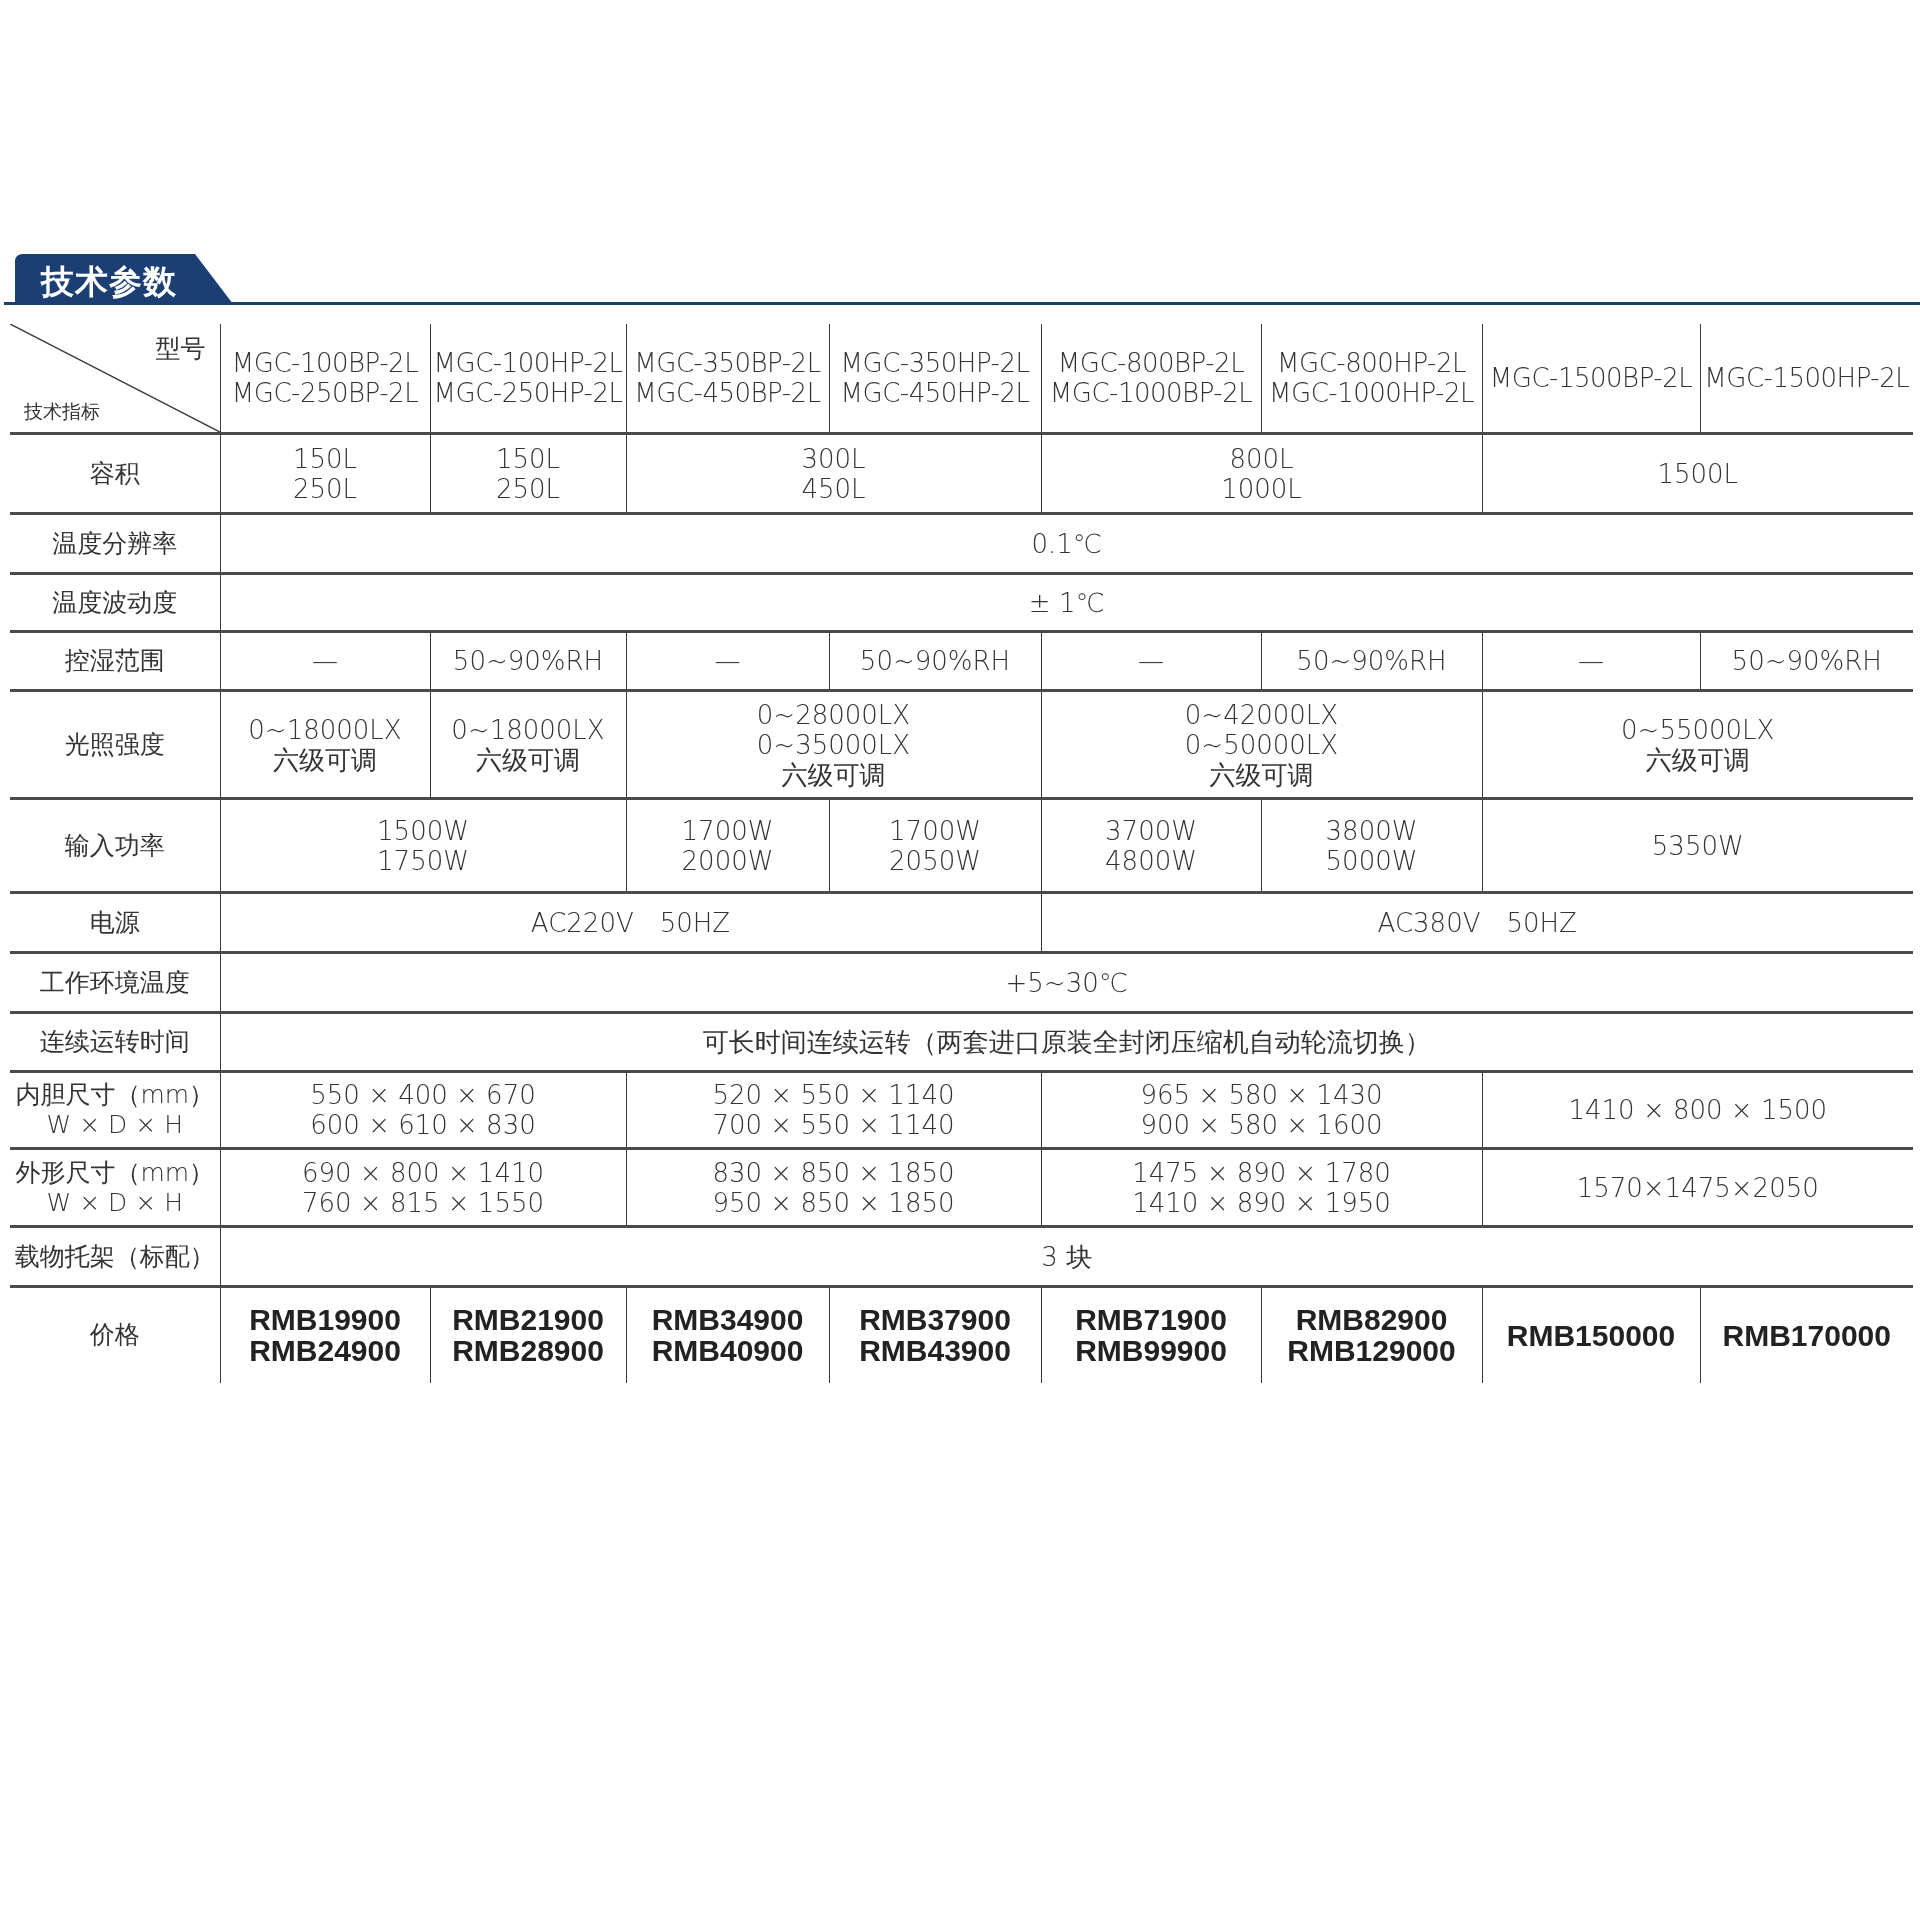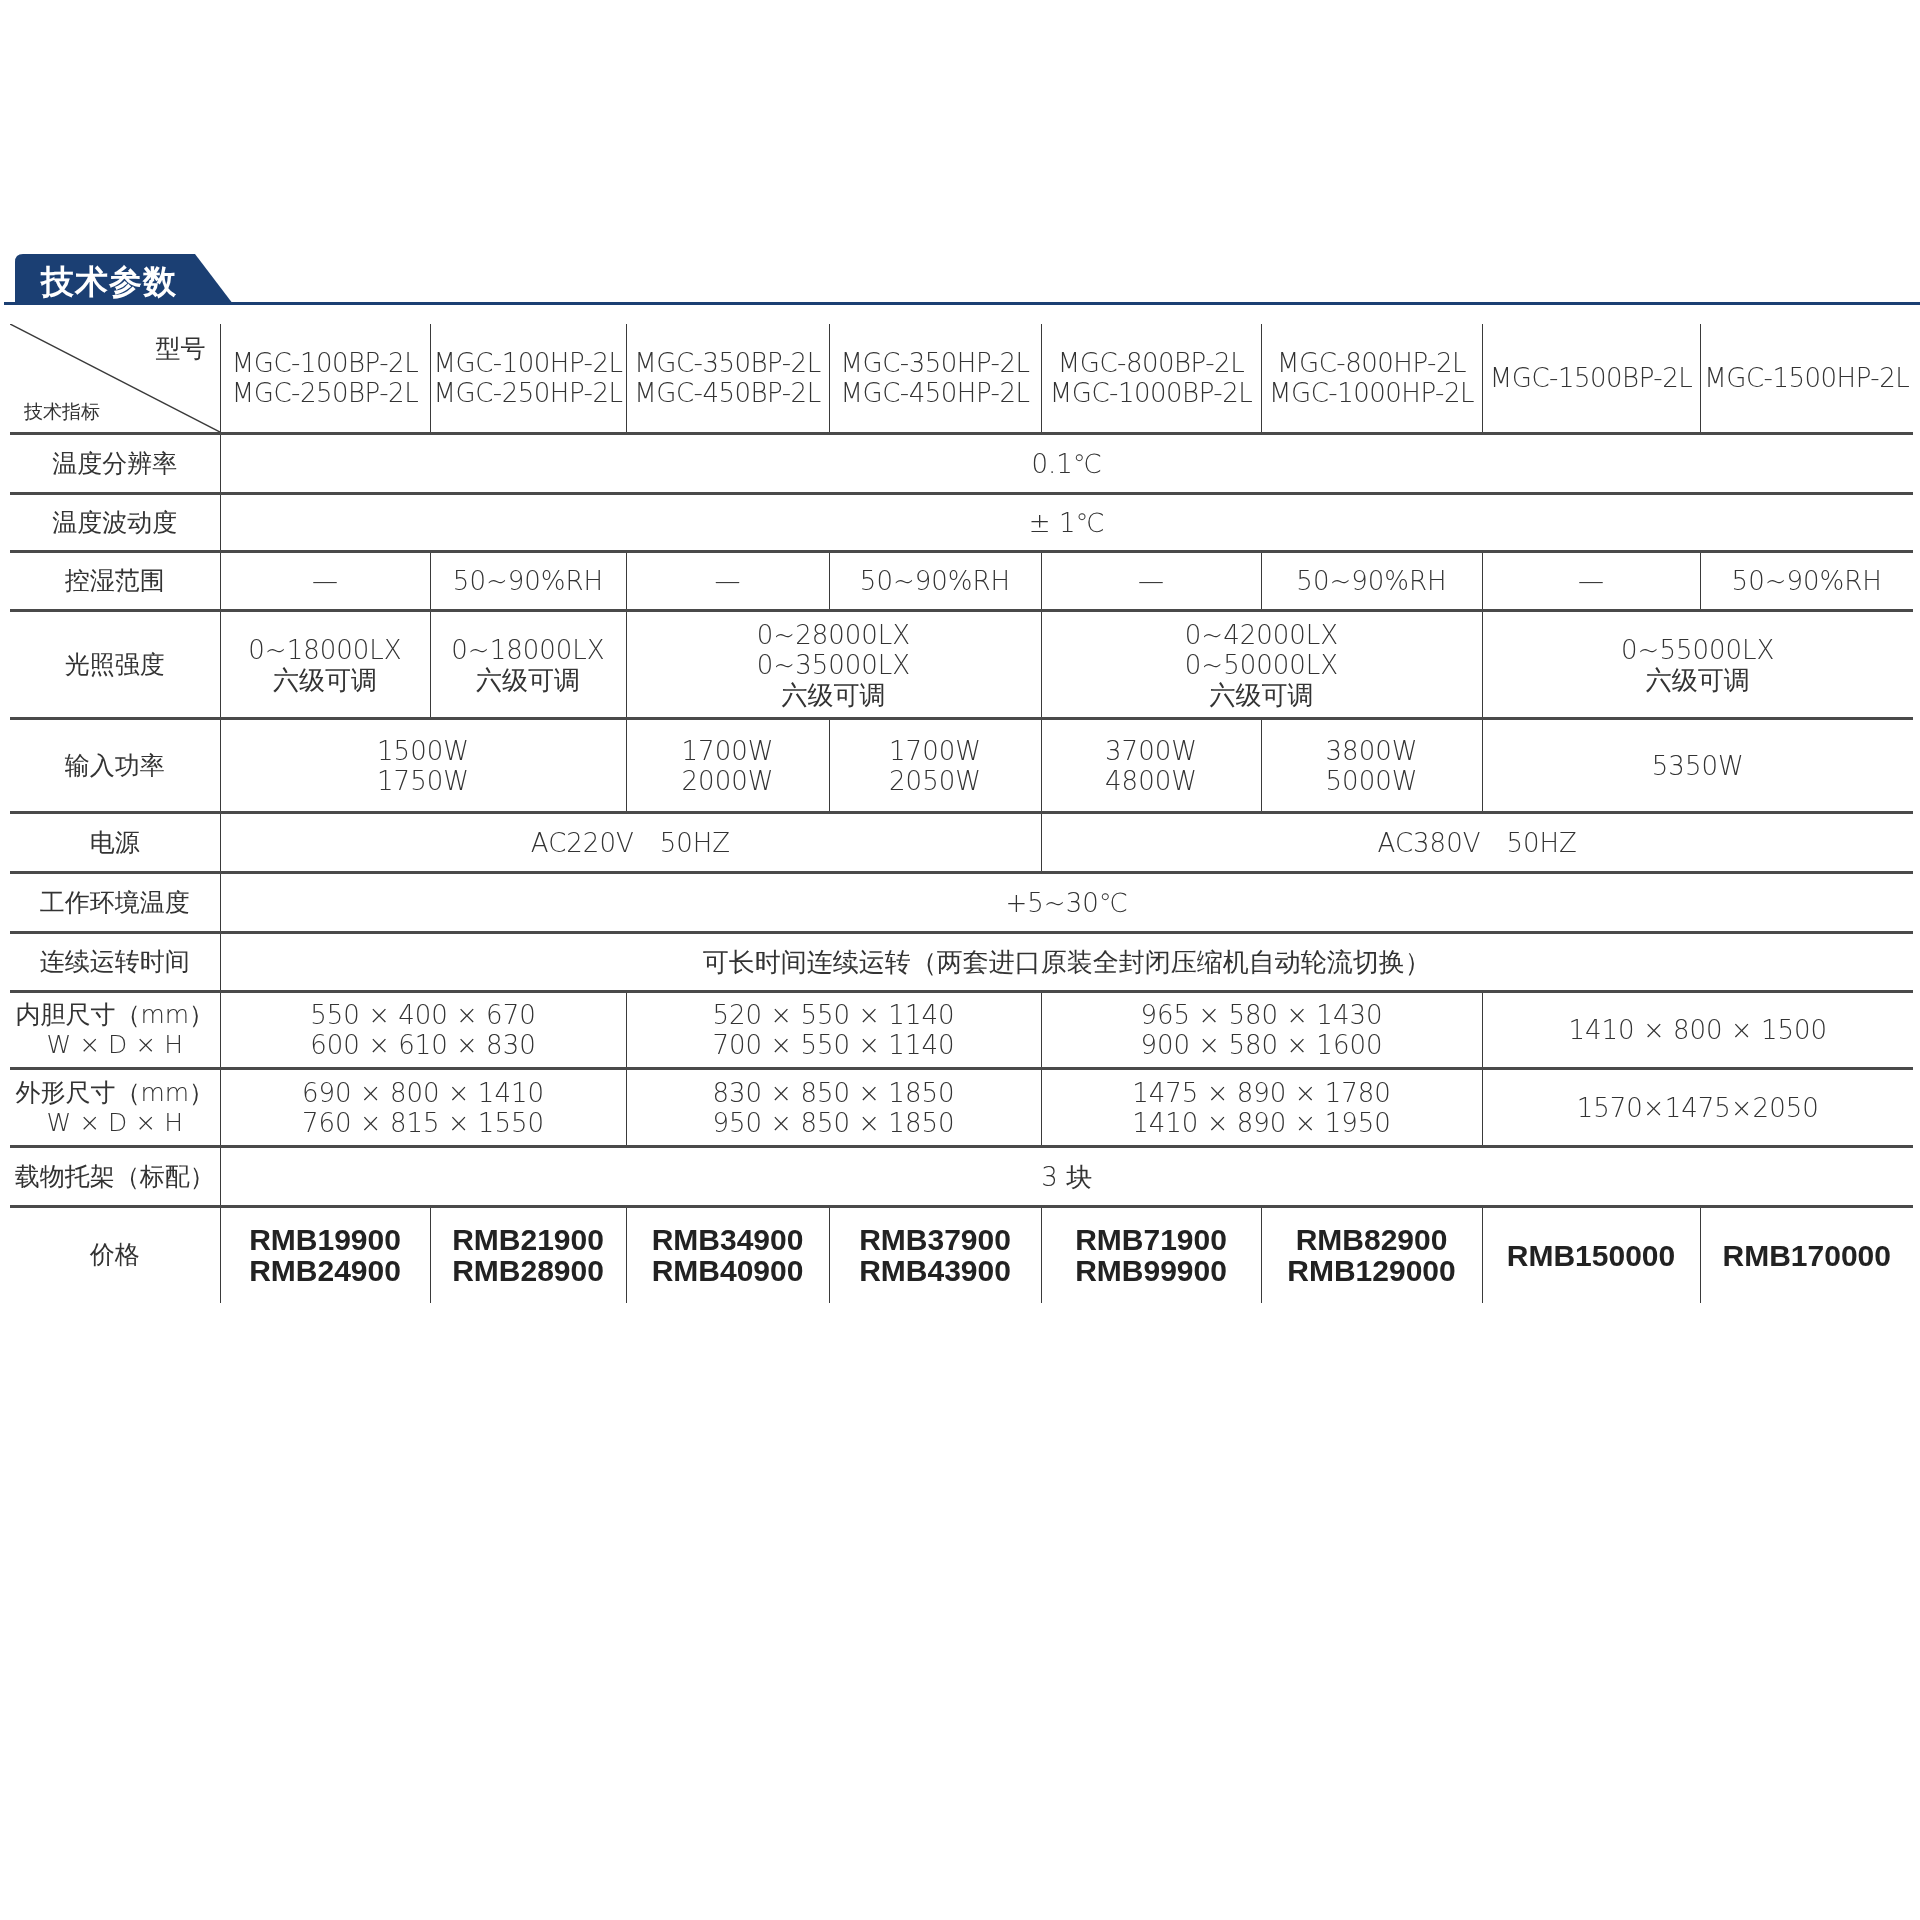--- a/index.html
+++ b/index.html
@@ -84,20 +84,42 @@
           <span>MGC-1000HP-2L</span>
         </td>
     <td class="model multi">
           <span>MGC-1500BP-2L</span>
         </td>
     <td class="model multi">
           <span>MGC-1500HP-2L</span>
         </td>
   </tr>
 
+  <tr style="height:80px">
+    <td class="label">容积</td>
+    <td class="multi">
+          <span>150L</span>
+          <span>250L</span>
+        </td>
+    <td class="multi">
+          <span>150L</span>
+          <span>250L</span>
+        </td>
+    <td class="multi" colspan="2">
+          <span>300L</span>
+          <span>450L</span>
+        </td>
+    <td class="multi" colspan="2">
+          <span>800L</span>
+          <span>1000L</span>
+        </td>
+    <td class="multi" colspan="2">
+          <span>1500L</span>
+        </td>
+  </tr>
 
   <tr style="height:60px">
     <td class="label">温度分辨率</td>
     <td colspan="8">0.1℃</td>
   </tr>
   <tr style="height:58px">
     <td class="label">温度波动度</td>
     <td colspan="8">± 1℃</td>
   </tr>
 

